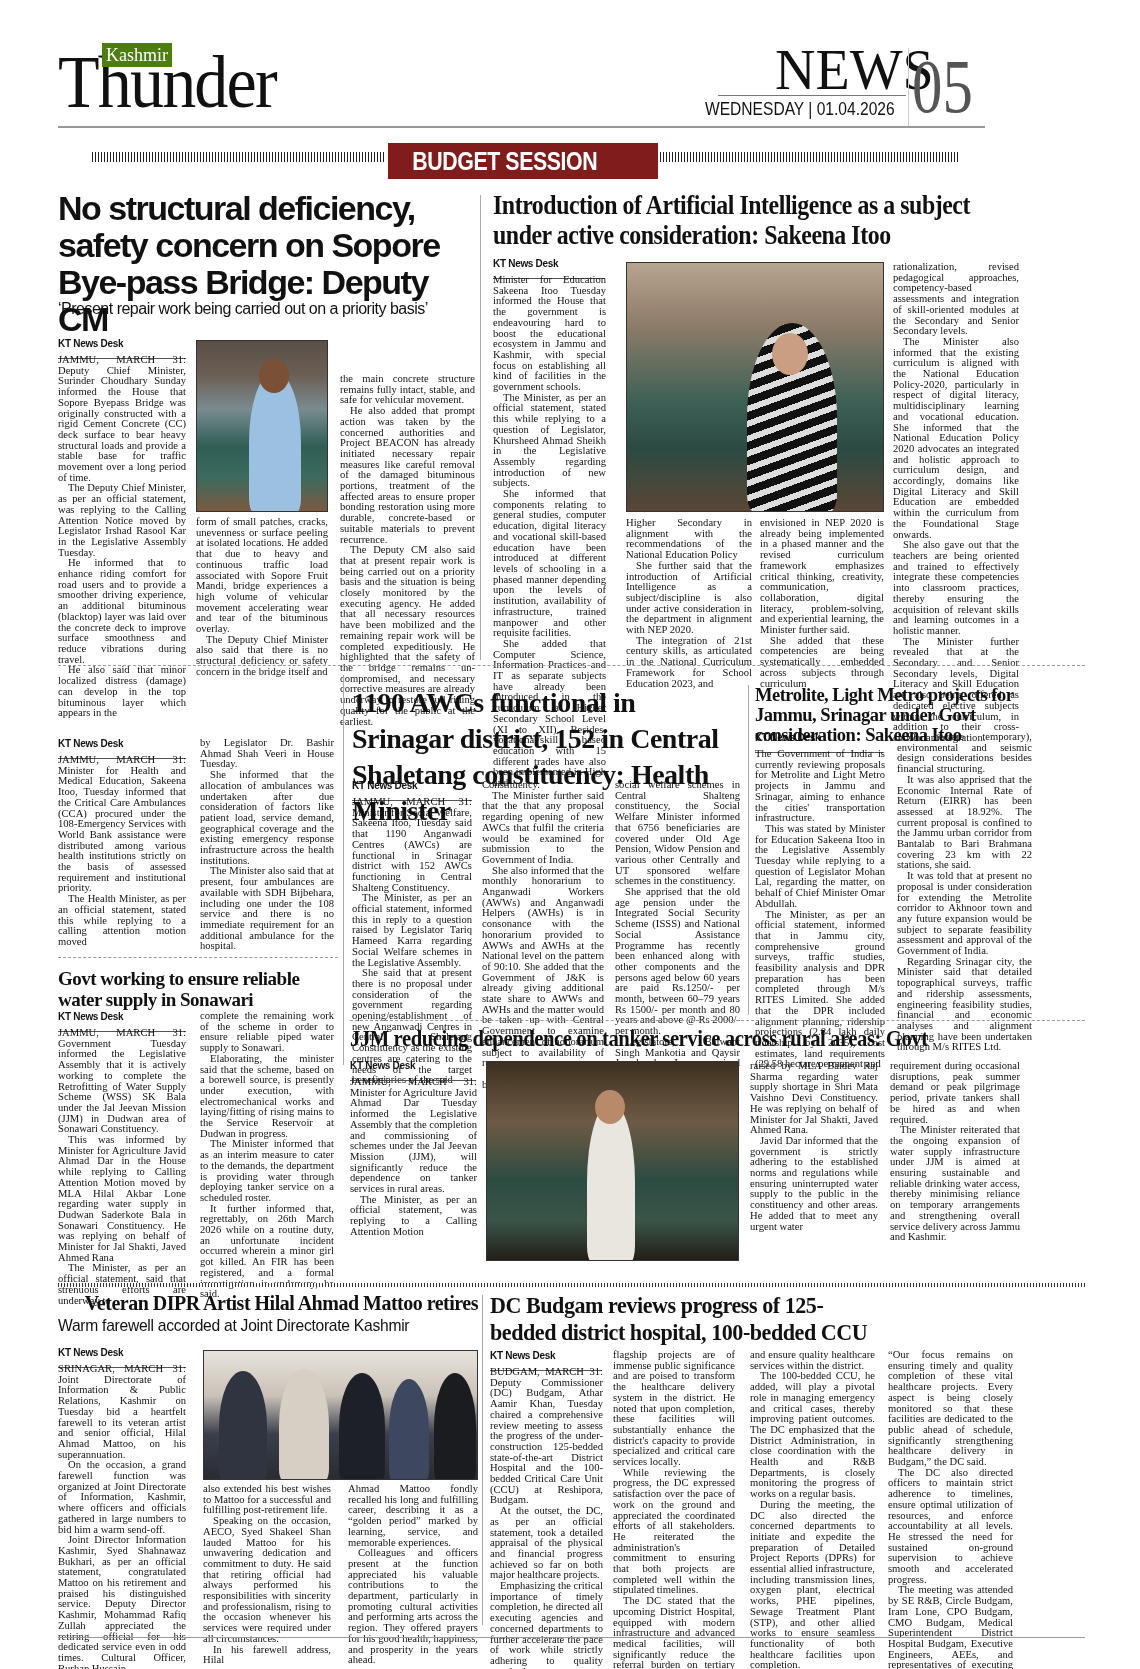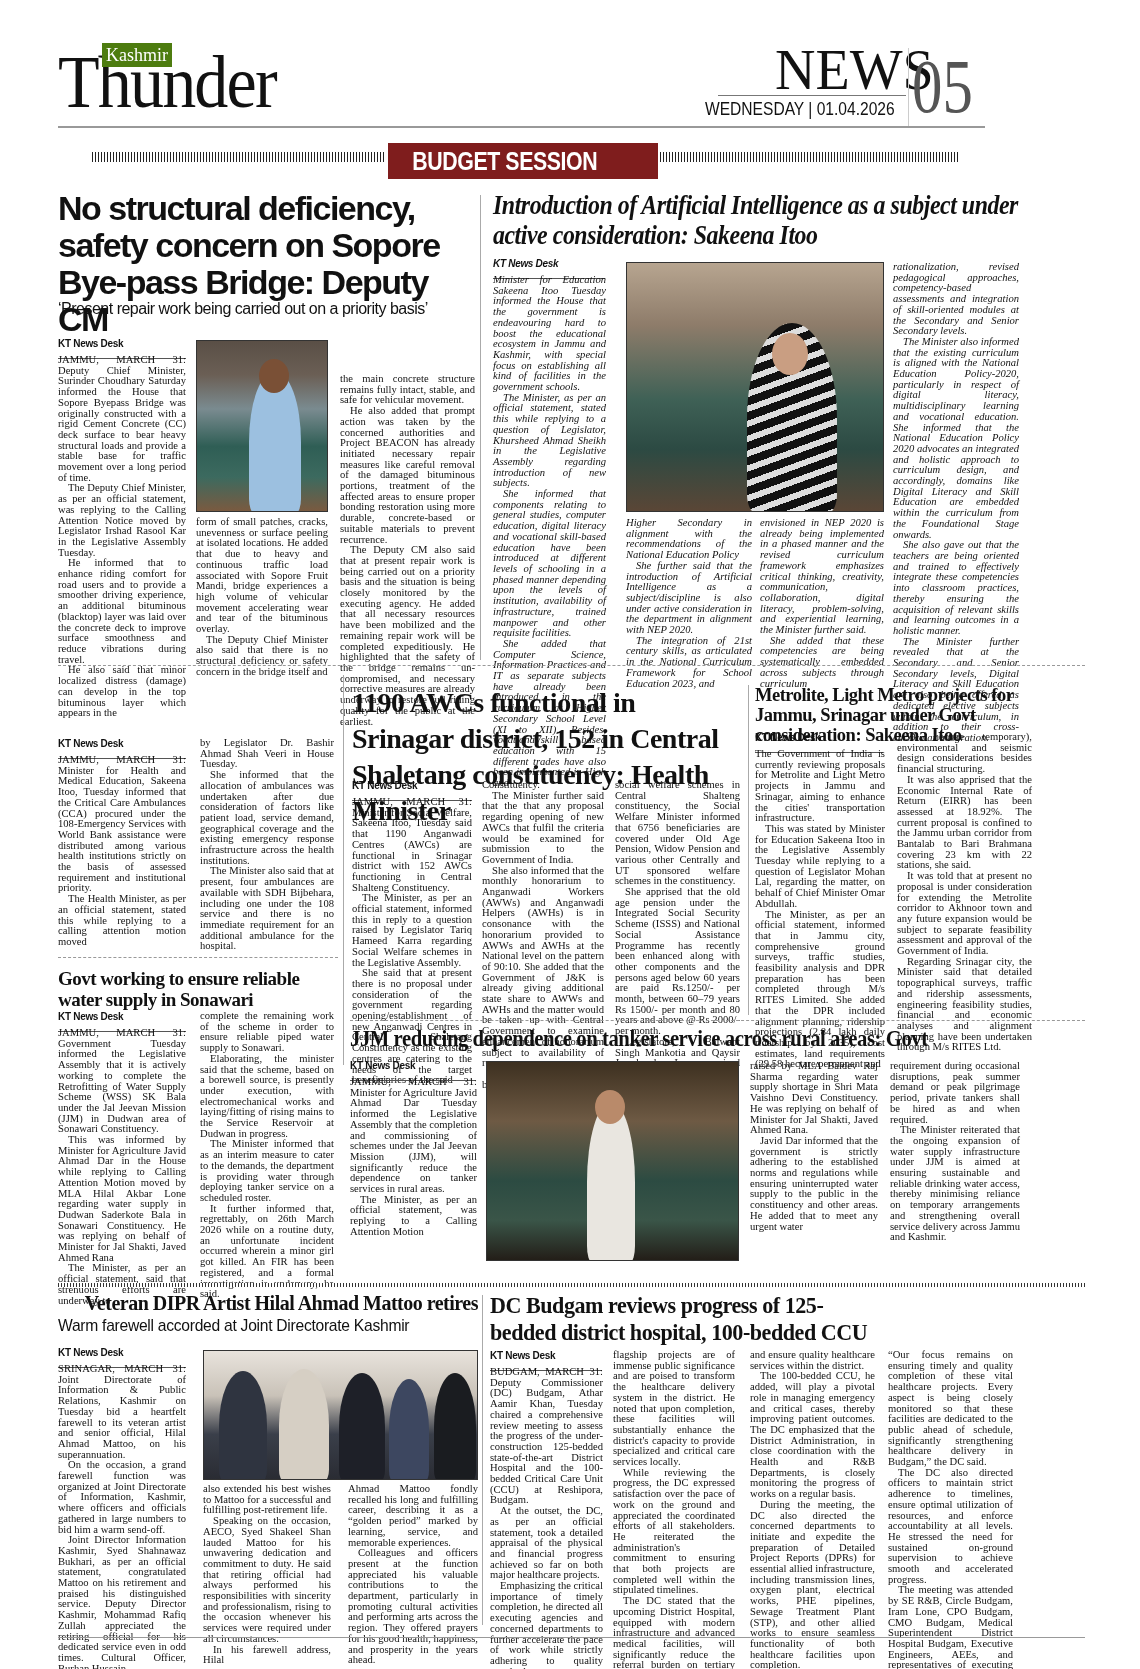--- a/index.html
+++ b/index.html
@@ -56,21 +56,21 @@
 
 <div class="abs hatch" style="left:92px;width:294px;"></div>
 <div class="abs section-bar"><span>BUDGET SESSION 2026</span></div>
 <div class="abs hatch" style="left:660px;width:298px;"></div>
 
 <div class="abs" style="left:58px;top:190px;width:415px;height:465px;">
   <div class="hl-sans" style="font-size:34px;line-height:37px;width:415px;">No structural deficiency, safety concern on Sopore Bye-pass Bridge: Deputy CM</div>
   <div class="sub" style="position:absolute;top:110px;font-size:16px;letter-spacing:-0.5px;white-space:nowrap;">‘Present repair work being carried out on a priority basis’</div>
   <div class="desk" style="position:absolute;top:148px;width:128px;">KT News Desk</div>
   <div class="body" style="position:absolute;top:165px;width:128px;">
-    <p>JAMMU, MARCH 31: Deputy Chief Minister, Surinder Choudhary Saturday informed the House that Sopore Byepass Bridge was originally constructed with a rigid Cement Concrete (CC) deck surface to bear heavy structural loads and provide a stable base for traffic movement over a long period of time.</p>
+    <p>JAMMU, MARCH 31: Deputy Chief Minister, Surinder Choudhary Sunday informed the House that Sopore Byepass Bridge was originally constructed with a rigid Cement Concrete (CC) deck surface to bear heavy structural loads and provide a stable base for traffic movement over a long period of time.</p>
     <p>The Deputy Chief Minister, as per an official statement, was replying to the Calling Attention Notice moved by Legislator Irshad Rasool Kar in the Legislative Assembly Tuesday.</p>
     <p>He informed that to enhance riding comfort for road users and to provide a smoother driving experience, an additional bituminous (blacktop) layer was laid over the concrete deck to improve surface smoothness and reduce vibrations during travel.</p>
     <p>He also said that minor localized distress (damage) can develop in the top bituminous layer which appears in the</p>
   </div>
   <div class="photo ph1" style="position:absolute;left:138px;top:150px;width:132px;height:172px;">
     <div class="figure" style="left:52px;top:30px;width:52px;height:142px;background:#9cc0e0;"></div>
     <div class="figure" style="left:62px;top:18px;width:30px;height:34px;background:#7a5036;border-radius:50%;"></div>
   </div>
   <div class="body" style="position:absolute;left:138px;top:327px;width:132px;">
     <p>form of small patches, cracks, unevenness or surface peeling at isolated locations. He added that due to heavy and continuous traffic load associated with Sopore Fruit Mandi, bridge experiences a high volume of vehicular movement accelerating wear and tear of the bituminous overlay.</p>
@@ -78,21 +78,21 @@
   </div>
   <div class="body" style="position:absolute;left:282px;top:150px;width:135px;margin-top:34px;">
     <p>the main concrete structure remains fully intact, stable, and safe for vehicular movement.</p>
     <p>He also added that prompt action was taken by the concerned authorities and Project BEACON has already initiated necessary repair measures like careful removal of the damaged bituminous portions, treatment of the affected areas to ensure proper bonding restoration using more durable, concrete-based or suitable materials to prevent recurrence.</p>
     <p>The Deputy CM also said that at present repair work is being carried out on a priority basis and the situation is being closely monitored by the executing agency. He added that all necessary resources have been mobilized and the remaining repair work will be completed expeditiously. He highlighted that the safety of the bridge remains un-compromised, and necessary corrective measures are already underway to restore full riding quality for the public at the earliest.</p>
   </div>
 </div>
 
 <div class="abs vrule" style="left:480px;top:195px;height:465px;"></div>
 
-<div class="abs" style="left:493px;top:190px;width:600px;height:470px;font-style:italic;">
+<div class="abs" style="left:493px;top:190px;width:600px;height:470px;">
   <div class="hl" style="font-size:26.5px;line-height:30px;width:600px;transform:scaleX(0.9);transform-origin:left;">Introduction of Artificial Intelligence as a subject under active consideration: Sakeena Itoo</div>
   <div class="desk" style="position:absolute;top:68px;width:112px;">KT News Desk</div>
   <div class="body" style="position:absolute;top:85px;width:113px;">
     <p>Minister for Education Sakeena Itoo Tuesday informed the House that the government is endeavouring hard to boost the educational ecosystem in Jammu and Kashmir, with special focus on establishing all kind of facilities in the government schools.</p>
     <p>The Minister, as per an official statement, stated this while replying to a question of Legislator, Khursheed Ahmad Sheikh in the Legislative Assembly regarding introduction of new subjects.</p>
     <p>She informed that components relating to general studies, computer education, digital literacy and vocational skill-based education have been introduced at different levels of schooling in a phased manner depending upon the levels of institution, availability of infrastructure, trained manpower and other requisite facilities.</p>
     <p>She added that Computer Science, Information Practices and IT as separate subjects have already been introduced in the curriculum at Higher Secondary School Level (XI to XII). Besides, vocational/skill based education with 15 different trades have also been implemented in High and</p>
   </div>
   <div class="photo ph2" style="position:absolute;left:133px;top:72px;width:258px;height:250px;">
     <div class="figure" style="left:120px;top:60px;width:90px;height:190px;background:repeating-linear-gradient(160deg,#111 0 8px,#ddd 8px 14px);"></div>

